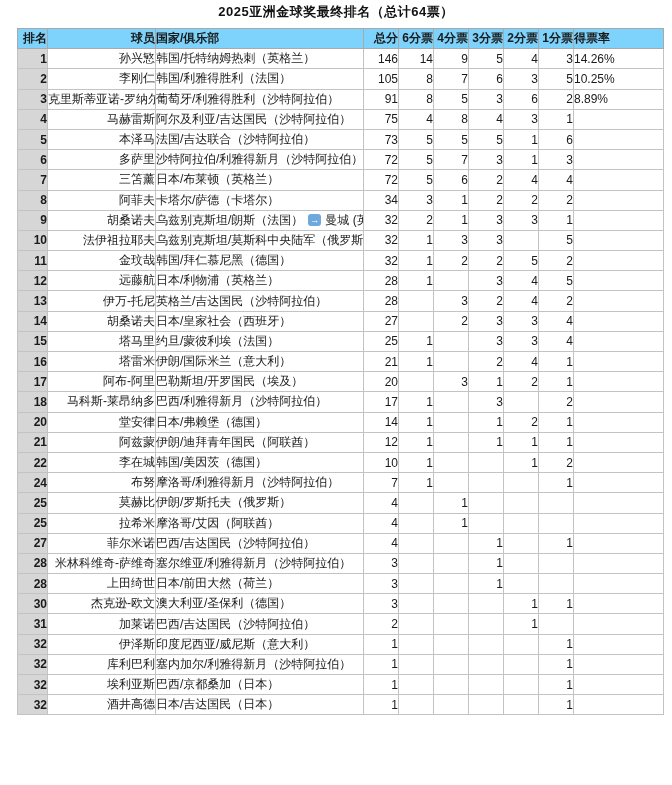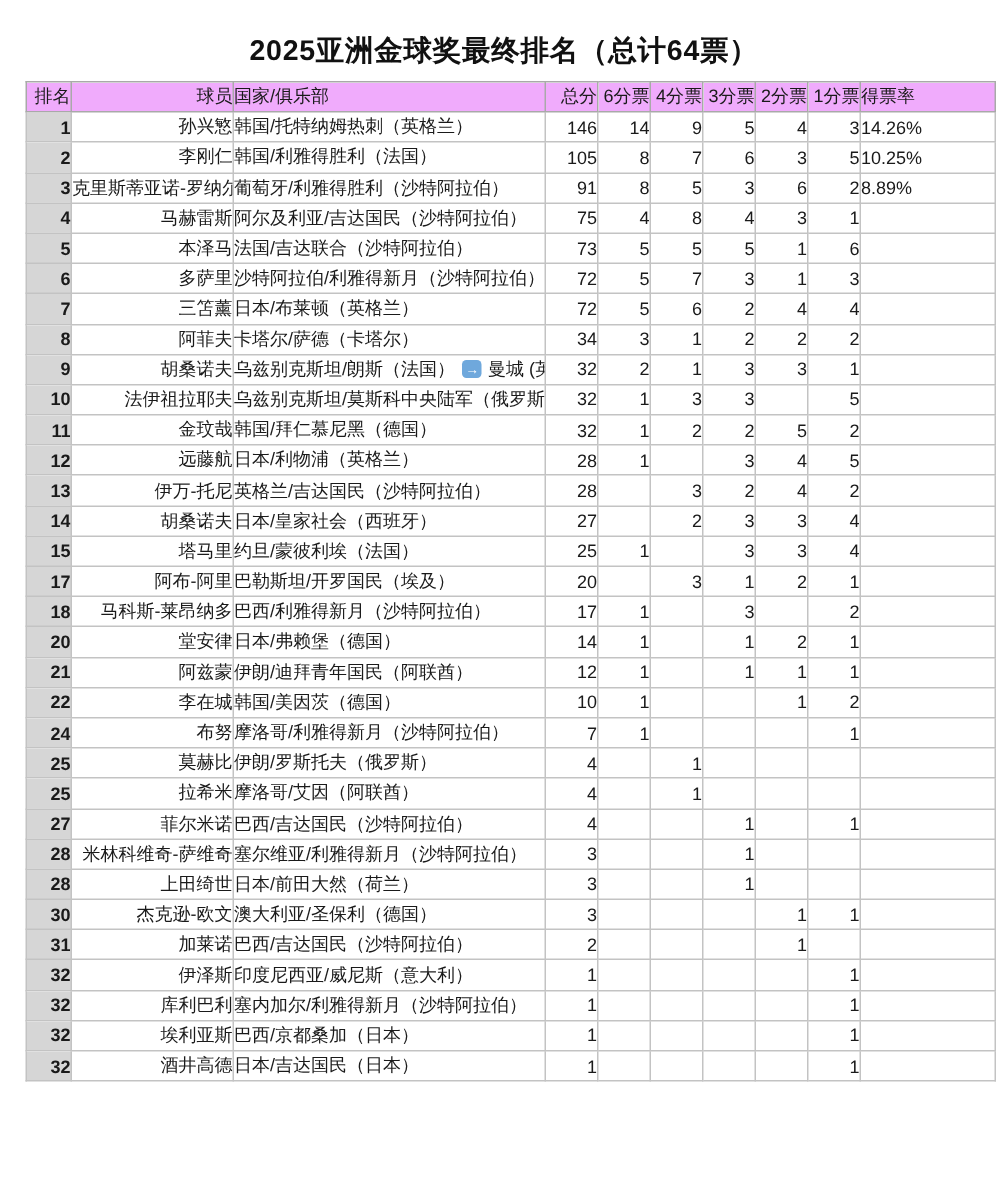--- a/index.html
+++ b/index.html
@@ -5,46 +5,45 @@
   html, body {
     margin: 0; padding: 0;
     width: 672px; height: 785px;
     background: #ffffff;
     font-family: "Liberation Sans", sans-serif;
     color: #1a1a1a;
     overflow: hidden;
   }
   .page-title {
     text-align: center;
-    font-size: 19px;
+    font-size: 13px;
     font-weight: bold;
     padding: 3px 0 7px 0;
     color: #111;
     letter-spacing: 0.5px;
-    margin-top: 18px;
   }
   table.ranking {
     border-collapse: collapse;
     table-layout: fixed;
     margin-left: 17px;
     width: 646px;
     font-size: 12px;
   }
   table.ranking th, table.ranking td {
     border: 1px solid #c3c3c3;
     height: 19.2px;
     padding: 0;
     overflow: hidden;
     white-space: nowrap;
     vertical-align: middle;
   }
   table.ranking th {
-    background: #f0abfc;
+    background: #7dd3fc;
     border-color: #a9a9a9;
-    font-weight: normal;
+    font-weight: bold;
   }
   
   .w0{width:30px}.w1{width:108px}.w2{width:208px}
   .w3{width:35px}.w4{width:35px}.w5{width:35px}.w6{width:35px}.w7{width:35px}.w8{width:35px}
   .w9{width:90px}
   
   th.c0 { text-align:right; padding-right:5px; }
   td.c0 { text-align:right; padding-right:7px; font-weight:bold; background:#d6d6d6; }
   th.c1, td.c1 { text-align:right; padding-left:5px; }
   th.c2, td.c2 { text-align:left; padding-left:5px; }
@@ -272,20 +271,32 @@
         <td class="c2"><span>约旦/蒙彼利埃（法国）</span></td>
         <td class="c3">25</td>
         <td class="c4">1</td>
         <td class="c5"></td>
         <td class="c6">3</td>
         <td class="c7">3</td>
         <td class="c8">4</td>
         <td class="c9"></td>
       </tr>
       <tr>
+        <td class="c0">16</td>
+        <td class="c1">塔雷米</td>
+        <td class="c2"><span>伊朗/国际米兰（意大利）</span></td>
+        <td class="c3">21</td>
+        <td class="c4">1</td>
+        <td class="c5"></td>
+        <td class="c6">2</td>
+        <td class="c7">4</td>
+        <td class="c8">1</td>
+        <td class="c9"></td>
+      </tr>
+      <tr>
         <td class="c0">17</td>
         <td class="c1">阿布-阿里</td>
         <td class="c2"><span>巴勒斯坦/开罗国民（埃及）</span></td>
         <td class="c3">20</td>
         <td class="c4"></td>
         <td class="c5">3</td>
         <td class="c6">1</td>
         <td class="c7">2</td>
         <td class="c8">1</td>
         <td class="c9"></td>

